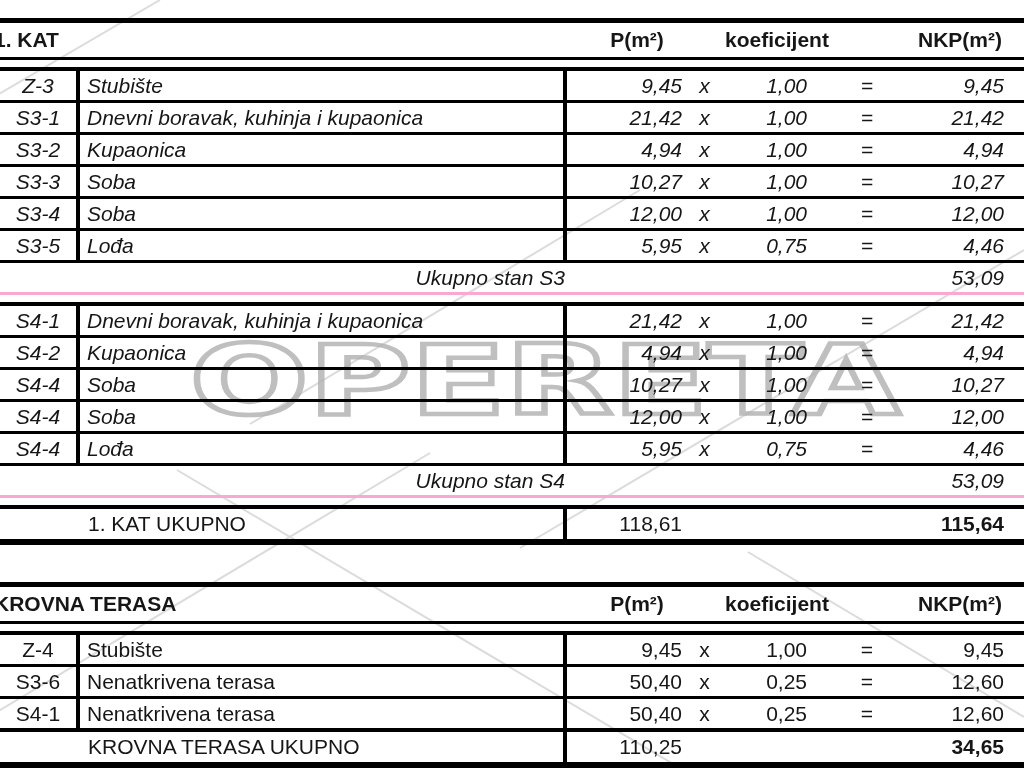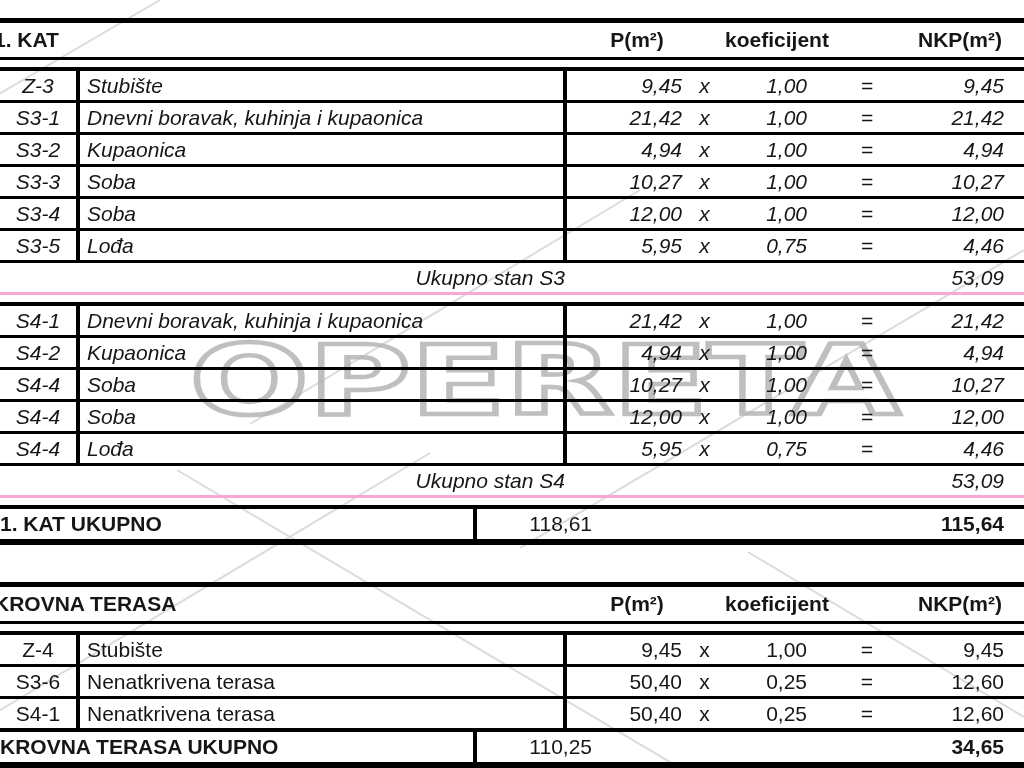--- a/index.html
+++ b/index.html
@@ -38,21 +38,21 @@
   .c-desc { width:487px; padding-left:7px; border-right:4px solid #000; }
   .c-p    { width:115px; justify-content:flex-end; }
   .c-x    { width:45px;  justify-content:center; }
   .c-k    { width:80px;  justify-content:flex-end; }
   .c-eq   { width:120px; justify-content:center; }
   .c-nkp  { flex:1; justify-content:flex-end; padding-right:20px; }
 
   .sub-label { width:567px; justify-content:flex-end; padding-right:2px; }
   .sub-value { flex:1; justify-content:flex-end; padding-right:20px; }
 
-  .t-label { width:477px; font-weight:bold; border-right:4px solid #000; }
+  .t-label { width:567px; padding-left:88px; font-weight:normal; border-right:4px solid #000; }
   .t-p     { width:115px; justify-content:flex-end; }
   .t-nkp   { flex:1; justify-content:flex-end; padding-right:20px; font-weight:bold; }
 </style>
 </head>
 <body>
 
 <div class="page">
 
   <div class="bg-layer">
     <svg width="1024" height="768" viewBox="0 0 1024 768">

